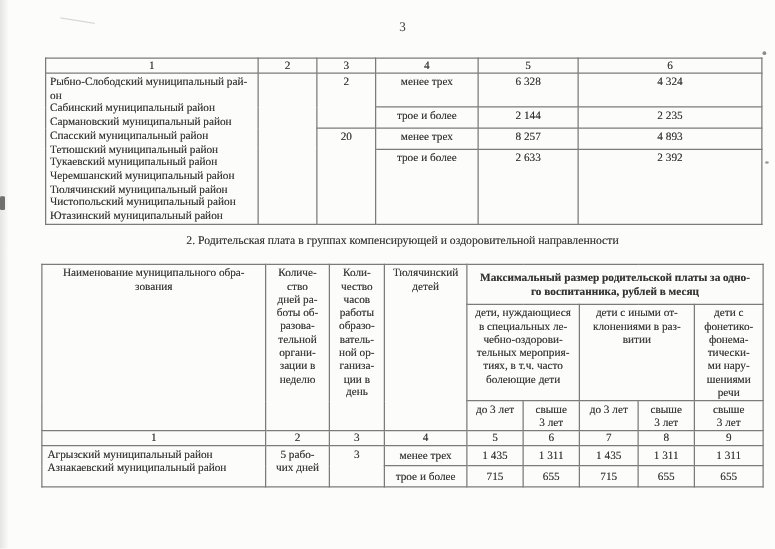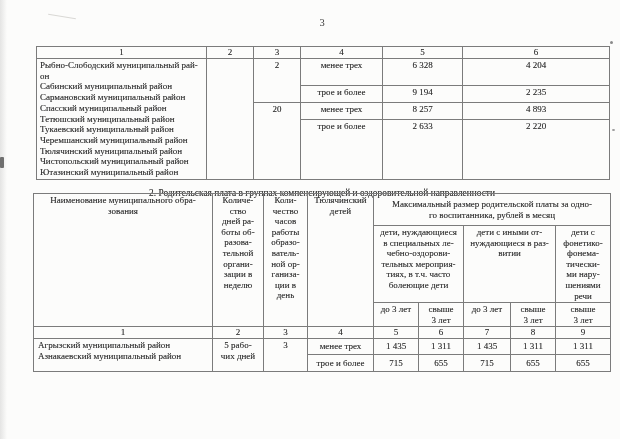--- a/index.html
+++ b/index.html
@@ -56,30 +56,30 @@
   .t1 .r4 { height: 60px; }
   .t1 .districts { padding: 1px 3px; }
 
   .section-title {
     position: absolute; top: 188px; left: 0; width: 644px;
     text-align: center; font-size: 9.4px; color: #333;
     text-shadow: 0 0 0.3px rgba(60,60,60,0.5);
   }
 
   
-  .t2 { left: 33px; top: 193px; width: 577px; }
+  .t2 { left: 33px; top: 211px; width: 577px; }
   .t2 td { line-height: 10.6px; }
   .t2 .h1 { height: 32px; }
   .t2 .h2 { height: 77px; }
   .t2 .h3 { height: 24px; }
   .t2 .h4 { height: 12px; }
   .t2 .d1 { height: 16px; }
   .t2 .d2 { height: 17px; }
   .t2 .h4 td, .t2 .dval { vertical-align: middle; line-height: 9.5px; padding: 0 1px; }
-  .t2 .grouphdr { vertical-align: middle; }
+  .t2 .grouphdr { vertical-align: middle; font-weight: bold; }
   .t2 .namecell { padding: 1px 4px; }
 </style>
 </head>
 <body>
 
 <div class="page">
 
   <div class="scan-left-shade"></div>
   <div class="scan-smudge"></div>
   <div class="scan-diag"></div>
@@ -115,37 +115,37 @@
 Тетюшский муниципальный район
 Тукаевский муниципальный район
 Черемшанский муниципальный район
 Тюлячинский муниципальный район
 Чистопольский муниципальный район
 Ютазинский муниципальный район</td>
       <td rowspan="4"></td>
       <td rowspan="2">2</td>
       <td>менее трех</td>
       <td>6 328</td>
-      <td>4 204</td>
+      <td>4 324</td>
     </tr>
     <tr class="r2">
       <td>трое и более</td>
-      <td>9 194</td>
+      <td>2 144</td>
       <td>2 235</td>
     </tr>
     <tr class="r3">
       <td rowspan="2">20</td>
       <td>менее трех</td>
       <td>8 257</td>
       <td>4 893</td>
     </tr>
     <tr class="r4">
       <td>трое и более</td>
       <td>2 633</td>
-      <td>2 220</td>
+      <td>2 392</td>
     </tr>
   </tbody>
     </table>
 
   <div class="section-title">2. Родительская плата в группах компенсирующей и оздоровительной направленности</div>
 
   <table class="t2">
     <colgroup>
       <col style="width:179px">
         <col style="width:51px">
@@ -186,21 +186,21 @@
 го воспитанника, рублей в месяц</td>
     </tr>
     <tr class="h2">
       <td colspan="2" class="preline">дети, нуждающиеся
 в специальных ле-
 чебно-оздорови-
 тельных мероприя-
 тиях, в т.ч. часто
 болеющие дети</td>
       <td colspan="2" class="preline">дети с иными от-
-нуждающиеся в раз-
+клонениями в раз-
 витии</td>
       <td class="preline">дети с
 фонетико-
 фонема-
 тически-
 ми нару-
 шениями
 речи</td>
     </tr>
     <tr class="h3">

